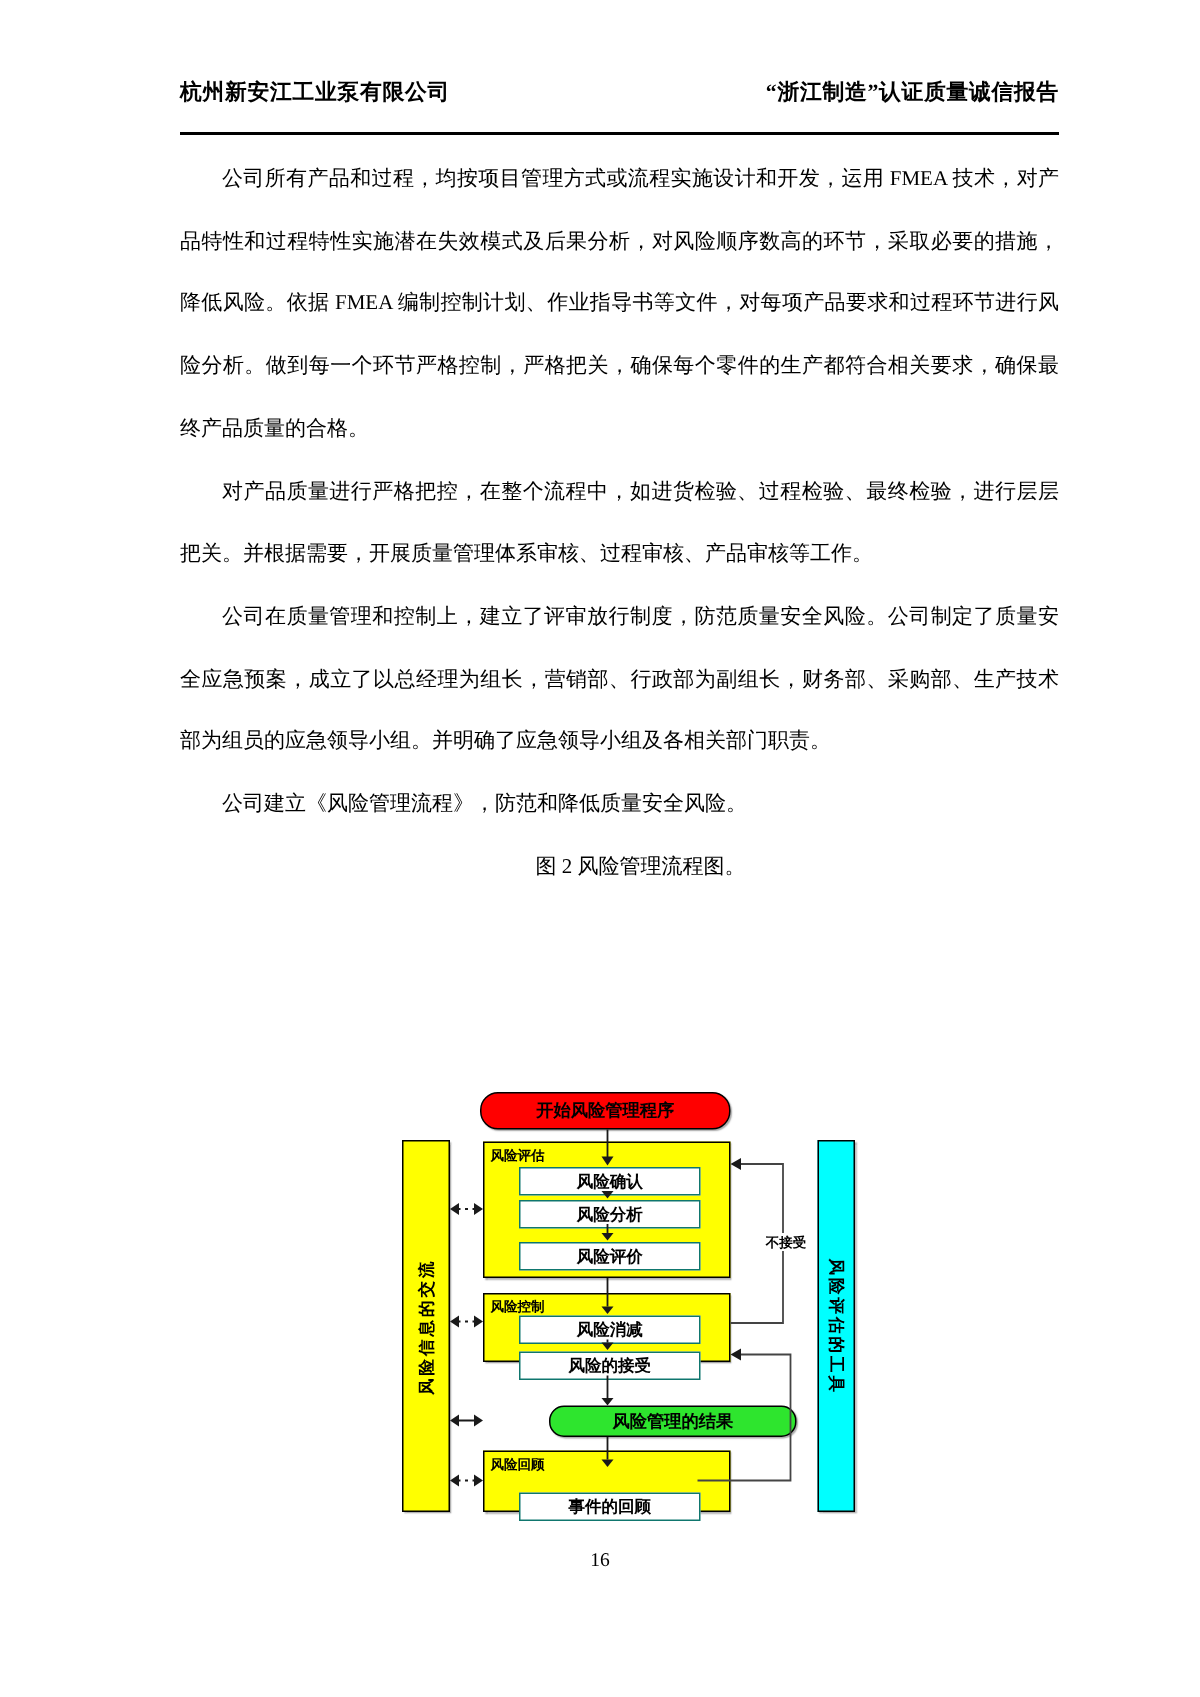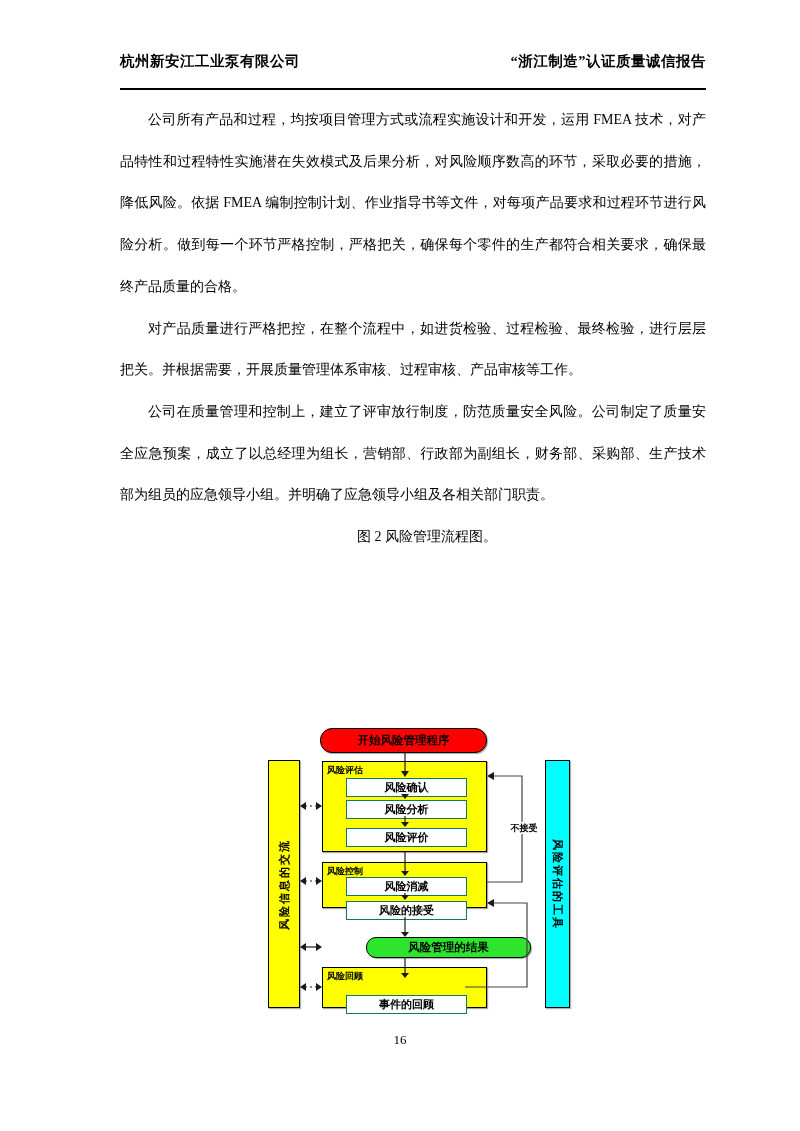--- a/index.html
+++ b/index.html
@@ -54,20 +54,21 @@
 
 <div class="header">
   <span>杭州新安江工业泵有限公司</span>
   <span>“浙江制造”认证质量诚信报告</span>
 </div>
 
 <div class="content">
   <p>公司所有产品和过程，均按项目管理方式或流程实施设计和开发，运用 FMEA 技术，对产品特性和过程特性实施潜在失效模式及后果分析，对风险顺序数高的环节，采取必要的措施，降低风险。依据 FMEA 编制控制计划、作业指导书等文件，对每项产品要求和过程环节进行风险分析。做到每一个环节严格控制，严格把关，确保每个零件的生产都符合相关要求，确保最终产品质量的合格。</p>
   <p>对产品质量进行严格把控，在整个流程中，如进货检验、过程检验、最终检验，进行层层把关。并根据需要，开展质量管理体系审核、过程审核、产品审核等工作。</p>
   <p>公司在质量管理和控制上，建立了评审放行制度，防范质量安全风险。公司制定了质量安全应急预案，成立了以总经理为组长，营销部、行政部为副组长，财务部、采购部、生产技术部为组员的应急领导小组。并明确了应急领导小组及各相关部门职责。</p>
+  <p>公司建立《风险管理流程》，防范和降低质量安全风险。</p>
   <p class="caption">图 2 风险管理流程图。</p>
 </div>
 
 <div class="flow">
 
   <div class="box pill start">开始风险管理程序</div>
 
   <div class="box vbar leftbar">
     <span class="vtext">风险信息的交流</span>
   </div>

